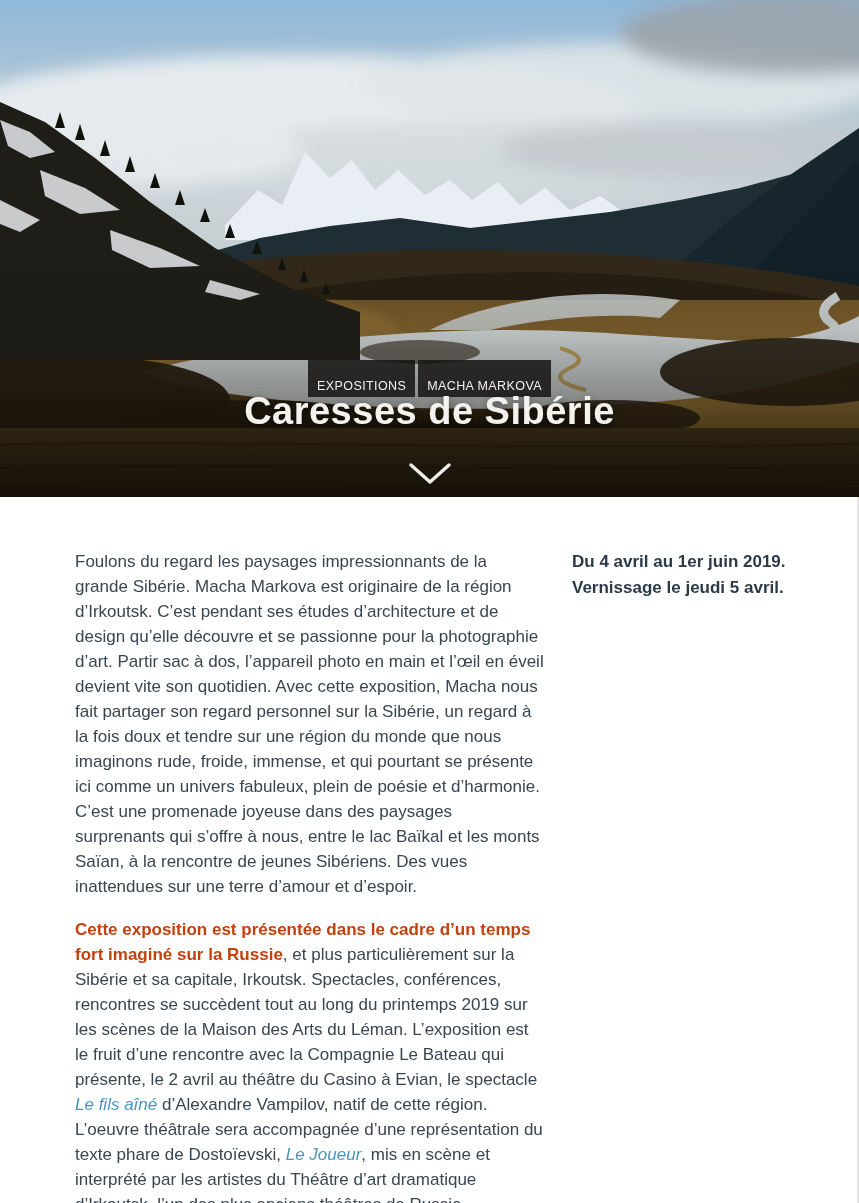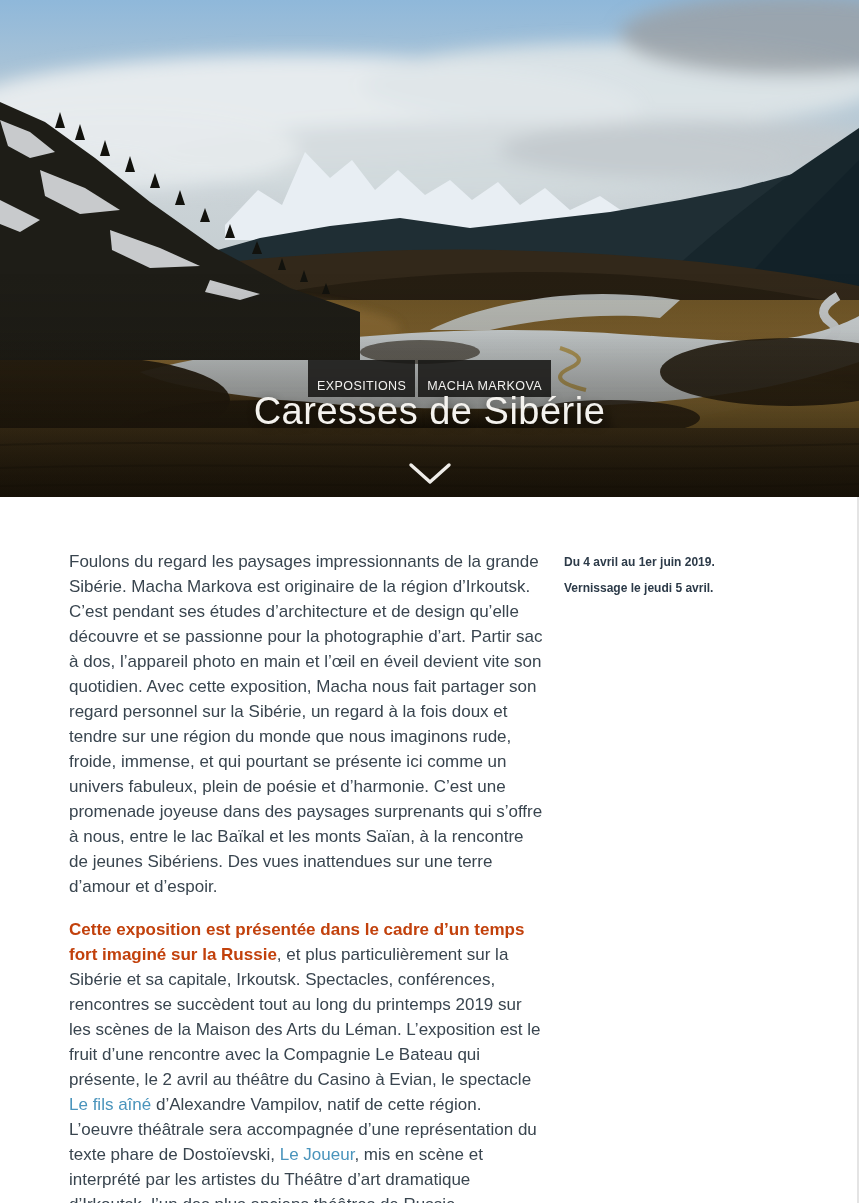--- a/index.html
+++ b/index.html
@@ -11,32 +11,32 @@
   .hero { position:relative; width:859px; height:497px; overflow:hidden; background:#8fb8da; }
   .hero svg.scene { position:absolute; top:0; left:0; display:block; }
   .hero-overlay { position:absolute; left:0; right:0; bottom:0; top:55%;
     background:linear-gradient(to bottom, rgba(20,15,6,0) 0%, rgba(20,15,6,0.35)100%); }
 
   .hero-tags { position:absolute; top:360px; left:0; width:100%; display:flex; justify-content:center; gap:3px; }
   .hero-tag { background:rgba(24,23,21,0.88); color:#f2f1ef; font-size:12.5px; font-weight:normal;
     letter-spacing:0.4px; padding:19px 9px 4px; text-transform:uppercase; cursor:pointer;
     font-stretch:condensed; }
   .hero-title { position:absolute; top:390px; left:0; width:100%; text-align:center;
-    color:#f4f2ee; font-size:38px; font-weight:normal; letter-spacing:0.5px;
+    color:#f4f2ee; font-size:38px; font-weight:bold; letter-spacing:0.5px;
     text-shadow:0 2px 8px rgba(0,0,0,0.45); }
   .hero-scroll { position:absolute; top:460px; left:50%; transform:translateX(-50%); cursor:pointer;
     width:48px; height:28px; display:flex; align-items:center; justify-content:center; }
 
   
   .content { display:flex; align-items:flex-start; padding:52px 42px 0 57px; }
   .article { width:487px; color:#39454f; font-size:17px; line-height:25px; }
-  .article p { margin:0 0 18px 12px; }
+  .article p { margin:0 0 18px 18px; }
   .article strong { color:#c2410c; }
-  .article a.inline-link { color:#4a94bc; text-decoration:none; cursor:pointer; }
-  .aside { margin-left:20px; width:230px; color:#2c3a48; font-size:12px; line-height:26px; font-weight:bold; }
+  .article a.inline-link { color:#4a94bc; font-style:italic; text-decoration:none; cursor:pointer; }
+  .aside { margin-left:28px; width:230px; color:#2c3a48; font-size:17px; line-height:26px; font-weight:bold; }
 
   .edge-line { position:absolute; top:497px; right:0; bottom:0; width:2px; background:#e4e4e4; }
 </style>
 </head>
 <body>
 
 <div class="page">
 
   <div class="hero">
     <svg class="scene" width="859" height="497" viewBox="0 0 859 497" aria-hidden="true">

